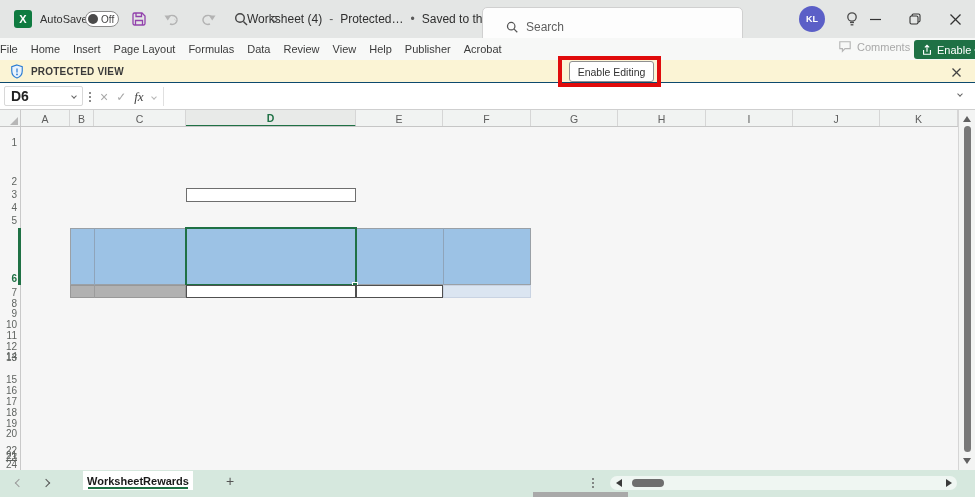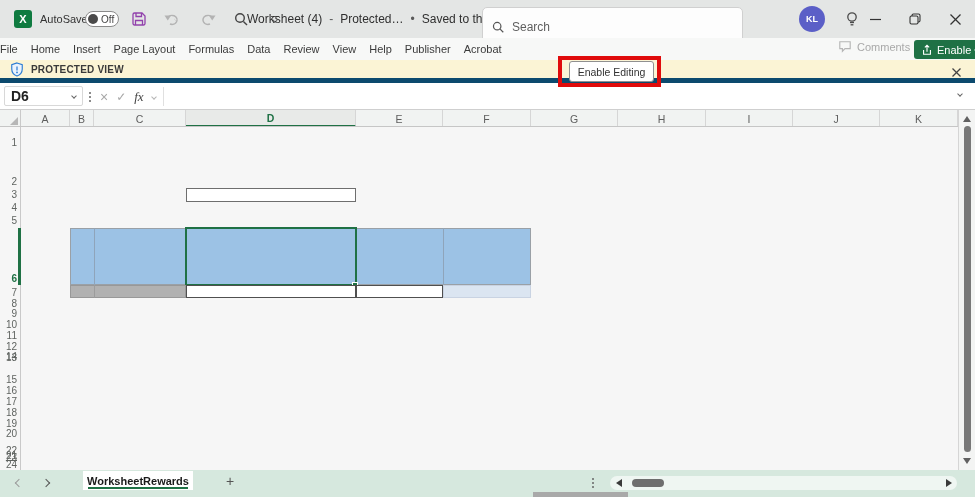--- a/index.html
+++ b/index.html
@@ -24,21 +24,21 @@
   .chev { width:6px; height:6px; border-right:1.4px solid #666; border-bottom:1.4px solid #666;
           display:inline-block; transform:rotate(45deg); }
   .chev.sm { width:4px; height:4px; }
   .chev.light { border-color:#b5b5b5; }
   .qat-caret { display:flex; flex-direction:column; align-items:center; gap:1px; }
   .qat-caret .bar { width:8px; height:1.5px; background:#555; }
   .doc-title { position:absolute; left:247px; top:12px; display:flex; align-items:center;
                gap:7px; font-size:12px; color:#2f2f2f; white-space:nowrap; }
   .doc-title .dim { color:#5a5a5a; }
   .search-box { position:absolute; left:482px; top:7px; width:261px; height:40px; background:#fdfdfd;
-                border:1px solid #d0d0d0; border-radius:5px; display:flex; align-items:center; padding-left:9px; gap:7px; }
+                border:1px solid #d0d0d0; border-radius:5px; display:flex; align-items:center; padding-left:23px; gap:7px; }
   .search-box input { border:none; outline:none; background:transparent; font-size:12px;
                       color:#333; width:200px; font-family:"Liberation Sans",sans-serif; }
   .search-box input::placeholder { color:#5f5f5f; }
   .avatar { position:absolute; left:799px; top:6px; width:26px; height:26px; border-radius:50%;
             background:#5b5fc7; color:#fff; font-size:9px; font-weight:bold;
             display:flex; align-items:center; justify-content:center; }
   .bulb { position:absolute; left:841px; top:8px; width:22px; height:22px;
           display:flex; align-items:center; justify-content:center; }
   .wincontrols { position:absolute; right:0; top:0; height:38px; display:flex; }
   .winbtn { width:40px; height:38px; display:flex; align-items:center; justify-content:center; }
@@ -49,21 +49,21 @@
   .menu-item { font-size:11px; color:#3b3b3b; white-space:nowrap; cursor:default; }
   .comments-btn { position:absolute; left:838px; top:40px; display:flex; align-items:center; gap:5px;
                   font-size:11px; color:#a9a9a9; }
   .share-btn { position:absolute; left:914px; top:40px; height:19px; background:var(--accent);
                border-radius:3px; color:#fff; font-size:11px; display:flex; align-items:center;
                padding:0 7px; gap:4px; }
   .share-btn .chev { border-color:#fff; width:4px; height:4px; }
 
   
   .banner { position:absolute; left:0; top:60px; width:975px; height:23px; background:#fbf4d5;
-            border-bottom:5px solid #0c4a6e; display:flex; align-items:center; padding-left:10px; }
+            border-bottom:1px solid #0c4a6e; display:flex; align-items:center; padding-left:10px; }
   .banner .shield { margin-right:7px; display:flex; align-items:center; }
   .banner .label { font-size:10px; font-weight:bold; color:#3a3a3a; letter-spacing:.2px; margin-right:9px; white-space:nowrap; }
   .banner .msg { font-size:9.5px; letter-spacing:-0.5px; color:#3a3a3a; text-decoration:underline;
                  white-space:nowrap; max-width:452px; overflow:hidden; }
   .banner-close { position:absolute; left:948px; top:64px; width:16px; height:16px;
                   display:flex; align-items:center; justify-content:center; }
   .enable-btn { position:absolute; left:569px; top:61px; width:85px; height:21px; background:#fff;
                 border:1px solid #909090; border-radius:3px; font-size:10.5px; color:#333;
                 font-family:"Liberation Sans",sans-serif; }
   .red-box { position:absolute; left:558px; top:56px; width:103px; height:31px;

